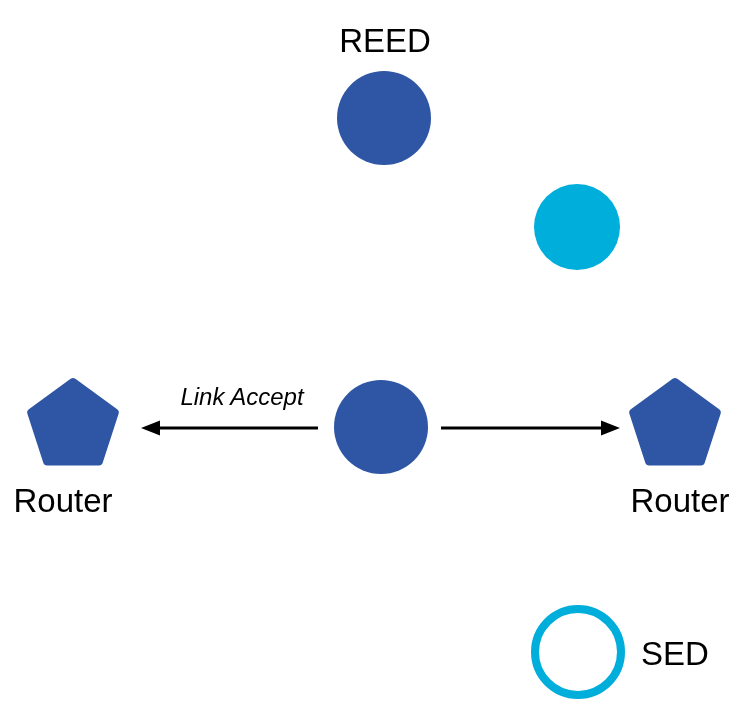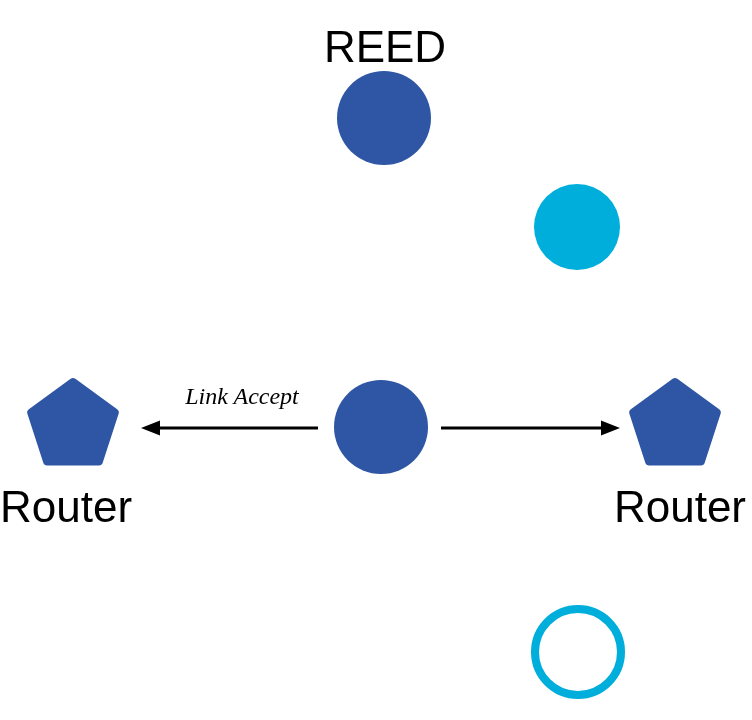--- a/index.html
+++ b/index.html
@@ -13,21 +13,21 @@
     overflow:hidden;
   }
   .overlay{position:absolute;top:0;left:0;}
   .pentagon{fill:var(--node-primary);stroke:var(--node-primary);stroke-width:8;stroke-linejoin:round;}
   .arrow-line{stroke:var(--arrow);stroke-width:3.2;}
   .arrow-head{fill:var(--arrow);}
   .circle{position:absolute;border-radius:50%;}
   .solid{background:var(--node-primary);}
   .accent{background:var(--node-accent);}
   .ring{box-sizing:border-box;border:8px solid var(--node-accent);background:transparent;}
-  .node-label{position:absolute;font-size:44px;line-height:1.15;white-space:nowrap;}
+  .node-label{position:absolute;font-size:33px;line-height:1.15;white-space:nowrap;}
   .centered{text-align:center;}
   .edge-label{position:absolute;font-size:24px;font-style:italic;line-height:1.15;text-align:center;white-space:nowrap;}
 </style>
 </head>
 <body>
 
 <div class="canvas">
 
   <svg class="overlay" width="752" height="720" viewBox="0 0 752 720">
 
@@ -42,20 +42,21 @@
     <polygon class="arrow-head" points="620,428 601,420.5 601,435.5"></polygon>
   </svg>
 
   <div class="node-label centered" style="left:285px;top:22px;width:200px;">REED</div>
   <div class="circle solid" style="left:337px;top:71px;width:94px;height:94px;"></div>
 
   <div class="circle accent" style="left:534px;top:184px;width:86px;height:86px;"></div>
 
   <div class="circle solid" style="left:334px;top:380px;width:94px;height:94px;"></div>
 
-  <div class="edge-label" style="left:162px;top:383px;width:160px;font-family:Liberation Serif, serif;">Link Accept</div>
+  <div class="edge-label" style="left:162px;top:383px;width:160px;">Link Accept</div>
 
   <div class="node-label centered" style="left:0px;top:482px;width:126px;">Router</div>
   <div class="node-label centered" style="left:590px;top:482px;width:180px;">Router</div>
 
   <div class="circle ring" style="left:531px;top:605px;width:94px;height:94px;"></div>
+  <div class="node-label" style="left:641px;top:635px;">SED</div>
 
 </div>
 
 </body></html>

